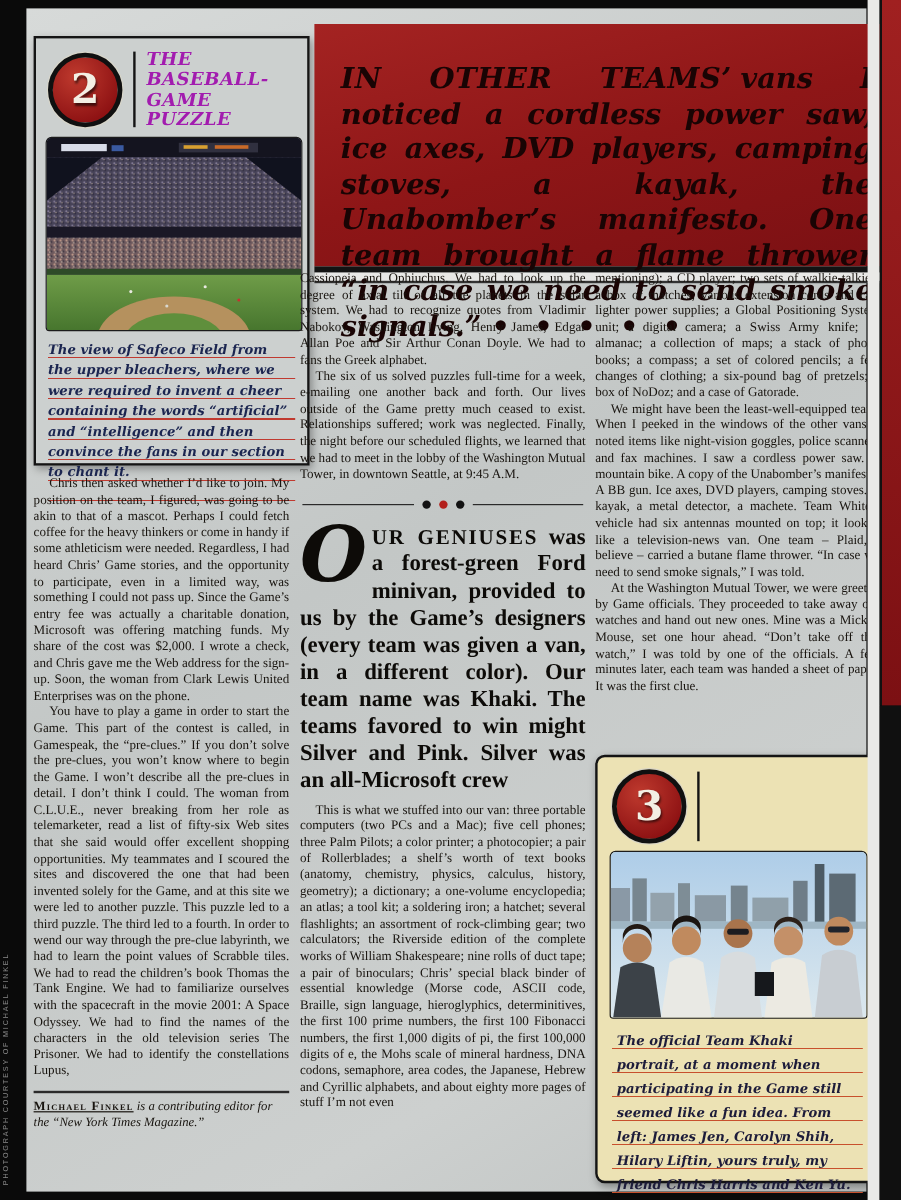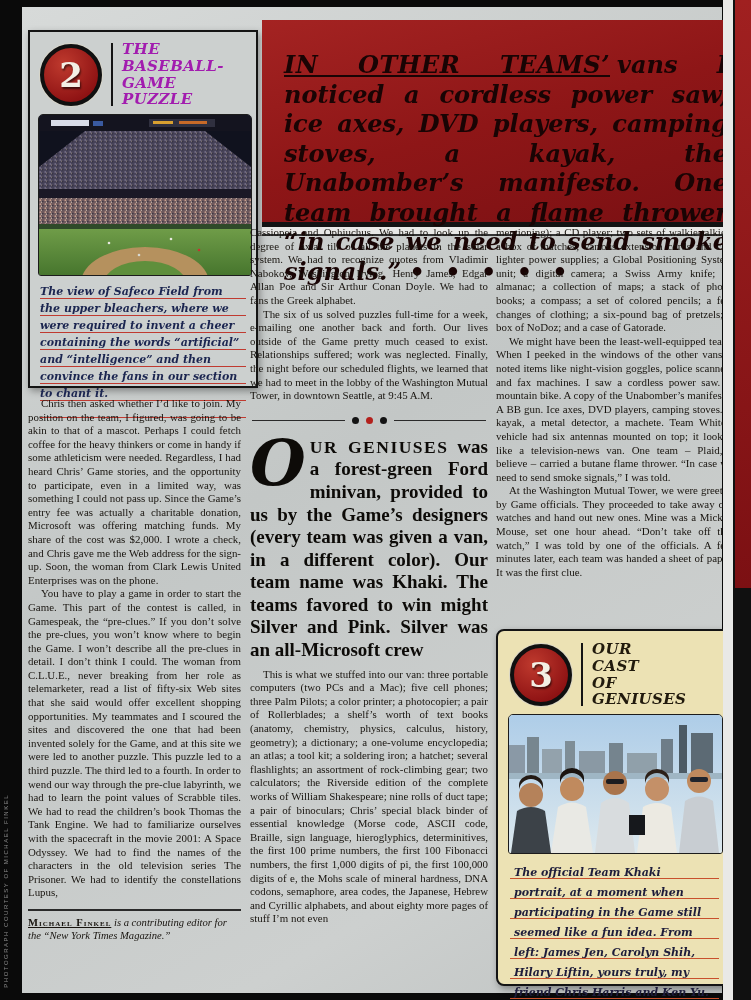--- a/index.html
+++ b/index.html
@@ -35,21 +35,21 @@
     padding-bottom:17px;}
   .box3 .caption{color:#1d1c3a;line-height:20px;padding:2px 4px 20px 4px;
     background-image:repeating-linear-gradient(to bottom,transparent 0,transparent 17.4px,#c8502c 17.4px,#c8502c 18.4px,transparent 18.4px,transparent 20px);}
 
   
   .banner{position:absolute;left:240px;top:13px;width:482px;height:207px;box-sizing:border-box;
     background:linear-gradient(165deg,#a42322 0%,#8e1617 50%,#7a1013 100%);
     border-bottom:5px solid #131313;box-shadow:0 7px 0 #e8e8e6, 0 9px 0 #333;
     padding:30px 16px 0 22px;}
   .banner-text{font:700 italic 24px/29.5px "DejaVu Serif",serif;color:#190404;text-align:justify;}
-  .b-lead{letter-spacing:.5px;margin-right:7px;text-decoration:underline;}
+  .b-lead{letter-spacing:.5px;margin-right:7px;}
   .b-dots{letter-spacing:6px;font-style:normal;}
 
   
   .col{position:absolute;font:10.9px/13.6px "Liberation Serif",serif;color:#18140f;text-align:justify;}
   .col p{margin:0 0 0 0;text-indent:13px;}
   .col p.cont{text-indent:0;}
   .col-left{left:6px;top:390px;width:213px;}
   .col-mid{left:228px;top:219px;width:238px;}
   .col-right{left:474px;top:219px;width:237px;}
 
@@ -164,24 +164,20 @@
       <p>We might have been the least-well-equipped team. When I peeked in the windows of the other vans, I noted items like night-vision goggles, police scanners and fax machines. I saw a cordless power saw. A mountain bike. A copy of the Unabomber’s manifesto. A BB gun. Ice axes, DVD players, camping stoves. A kayak, a metal detector, a machete. Team White’s vehicle had six antennas mounted on top; it looked like a television-news van. One team – Plaid, I believe – carried a butane flame thrower. “In case we need to send smoke signals,” I was told.</p>
       <p>At the Washington Mutual Tower, we were greeted by Game officials. They proceeded to take away our watches and hand out new ones. Mine was a Mickey Mouse, set one hour ahead. “Don’t take off this watch,” I was told by one of the officials. A few minutes later, each team was handed a sheet of paper. It was the first clue.</p>
     </div>
 
     <div class="secbox box3">
       <div class="sec-head">
         <div class="num-circle">
           <span>3</span>
         </div>
         <div class="vline"></div>
-        <h2 class="sec-title">OUR
-CAST
-OF
-GENIUSES</h2>
       </div>
       <svg class="photo" width="213" height="138" viewBox="0 0 213 138">
         <defs>
           <linearGradient id="sky" x1="0" y1="0" x2="0" y2="1">
             <stop offset="0" stop-color="#aecde8"></stop>
               <stop offset="1" stop-color="#dce8ee"></stop>
           </linearGradient>
         </defs>
         <rect width="213" height="138" fill="url(#sky)"></rect>
         <rect x="0" y="30" width="16" height="28" fill="#8a99a6"></rect>

